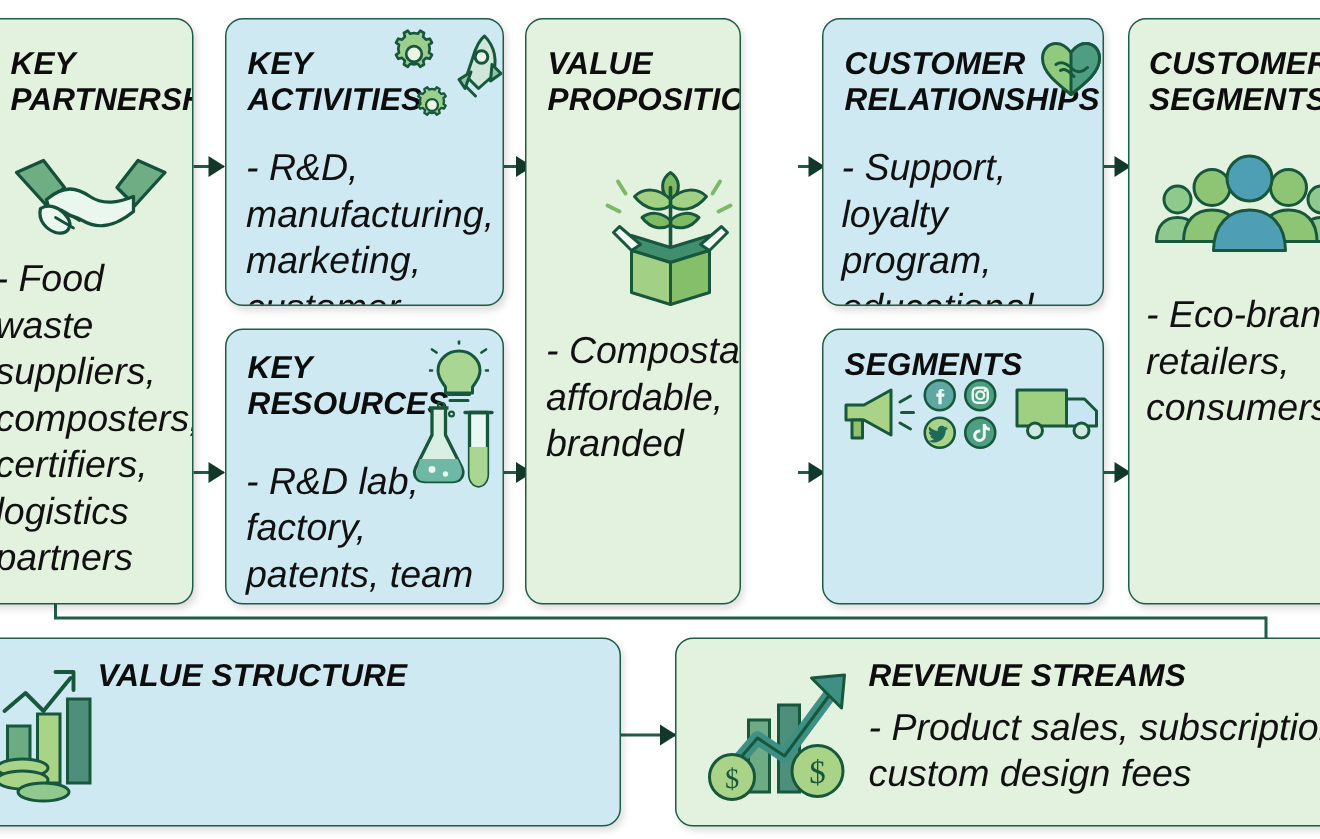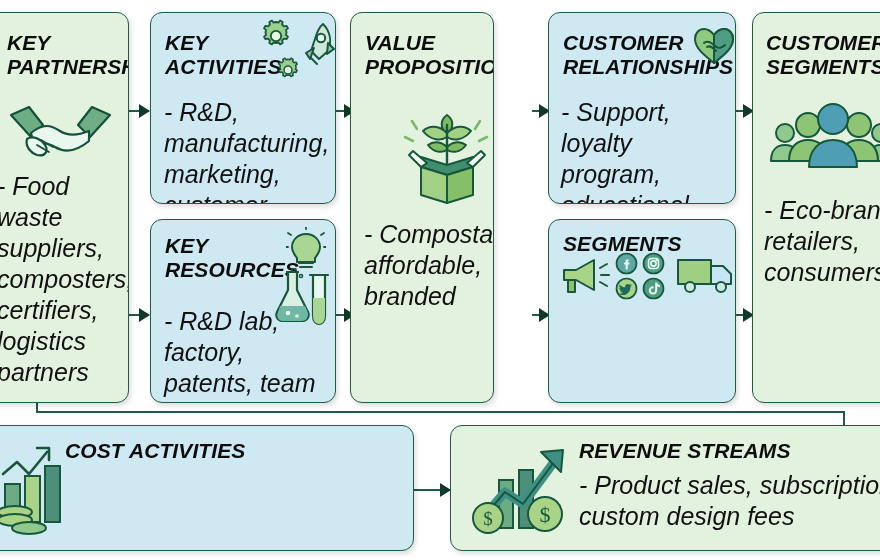--- a/index.html
+++ b/index.html
@@ -330,21 +330,21 @@
         <path d="M38 8 L50 8 L50 20" fill="none" stroke="#17573c" stroke-width="2.6" stroke-linejoin="round" stroke-linecap="round"></path>
         <rect x="6" y="44" width="15" height="38" fill="#6dab84" stroke="#17573c" stroke-width="2"></rect>
         <rect x="26" y="36" width="15" height="46" fill="#a9d488" stroke="#17573c" stroke-width="2"></rect>
         <rect x="46" y="26" width="15" height="56" fill="#4e8f7c" stroke="#17573c" stroke-width="2"></rect>
         <ellipse cx="16" cy="72" rx="17" ry="6" fill="#a9d488" stroke="#17573c" stroke-width="2"></ellipse>
         <ellipse cx="16" cy="80" rx="17" ry="6" fill="#a9d488" stroke="#17573c" stroke-width="2"></ellipse>
         <ellipse cx="30" cy="88" rx="17" ry="6" fill="#8fc98e" stroke="#17573c" stroke-width="2"></ellipse>
       </svg>
     </span>
     <div class="pad" style="left:110px;top:13px;width:340px;">
-      <div class="title">COST ACTIVITIES</div>
+      <div class="title">VALUE STRUCTURE</div>
     </div>
   </div>
 
   <div class="box green" style="left:450px;top:425px;width:478px;height:126px;">
     <span class="icon" style="left:20px;top:16px;">
       <svg width="104" height="96" viewBox="0 0 104 96">
         <rect x="28" y="38" width="14" height="48" fill="#6dab84" stroke="#17573c" stroke-width="2"></rect>
         <rect x="48" y="28" width="14" height="58" fill="#4e8f7c" stroke="#17573c" stroke-width="2"></rect>
         <path d="M10 78 L34 50 L52 62 L86 16" fill="none" stroke="#3e8f84" stroke-width="9" stroke-linejoin="round" stroke-linecap="round"></path>
         <path d="M10 78 L34 50 L52 62 L86 16" fill="none" stroke="#17573c" stroke-width="2" stroke-linejoin="round" stroke-linecap="round"></path>

